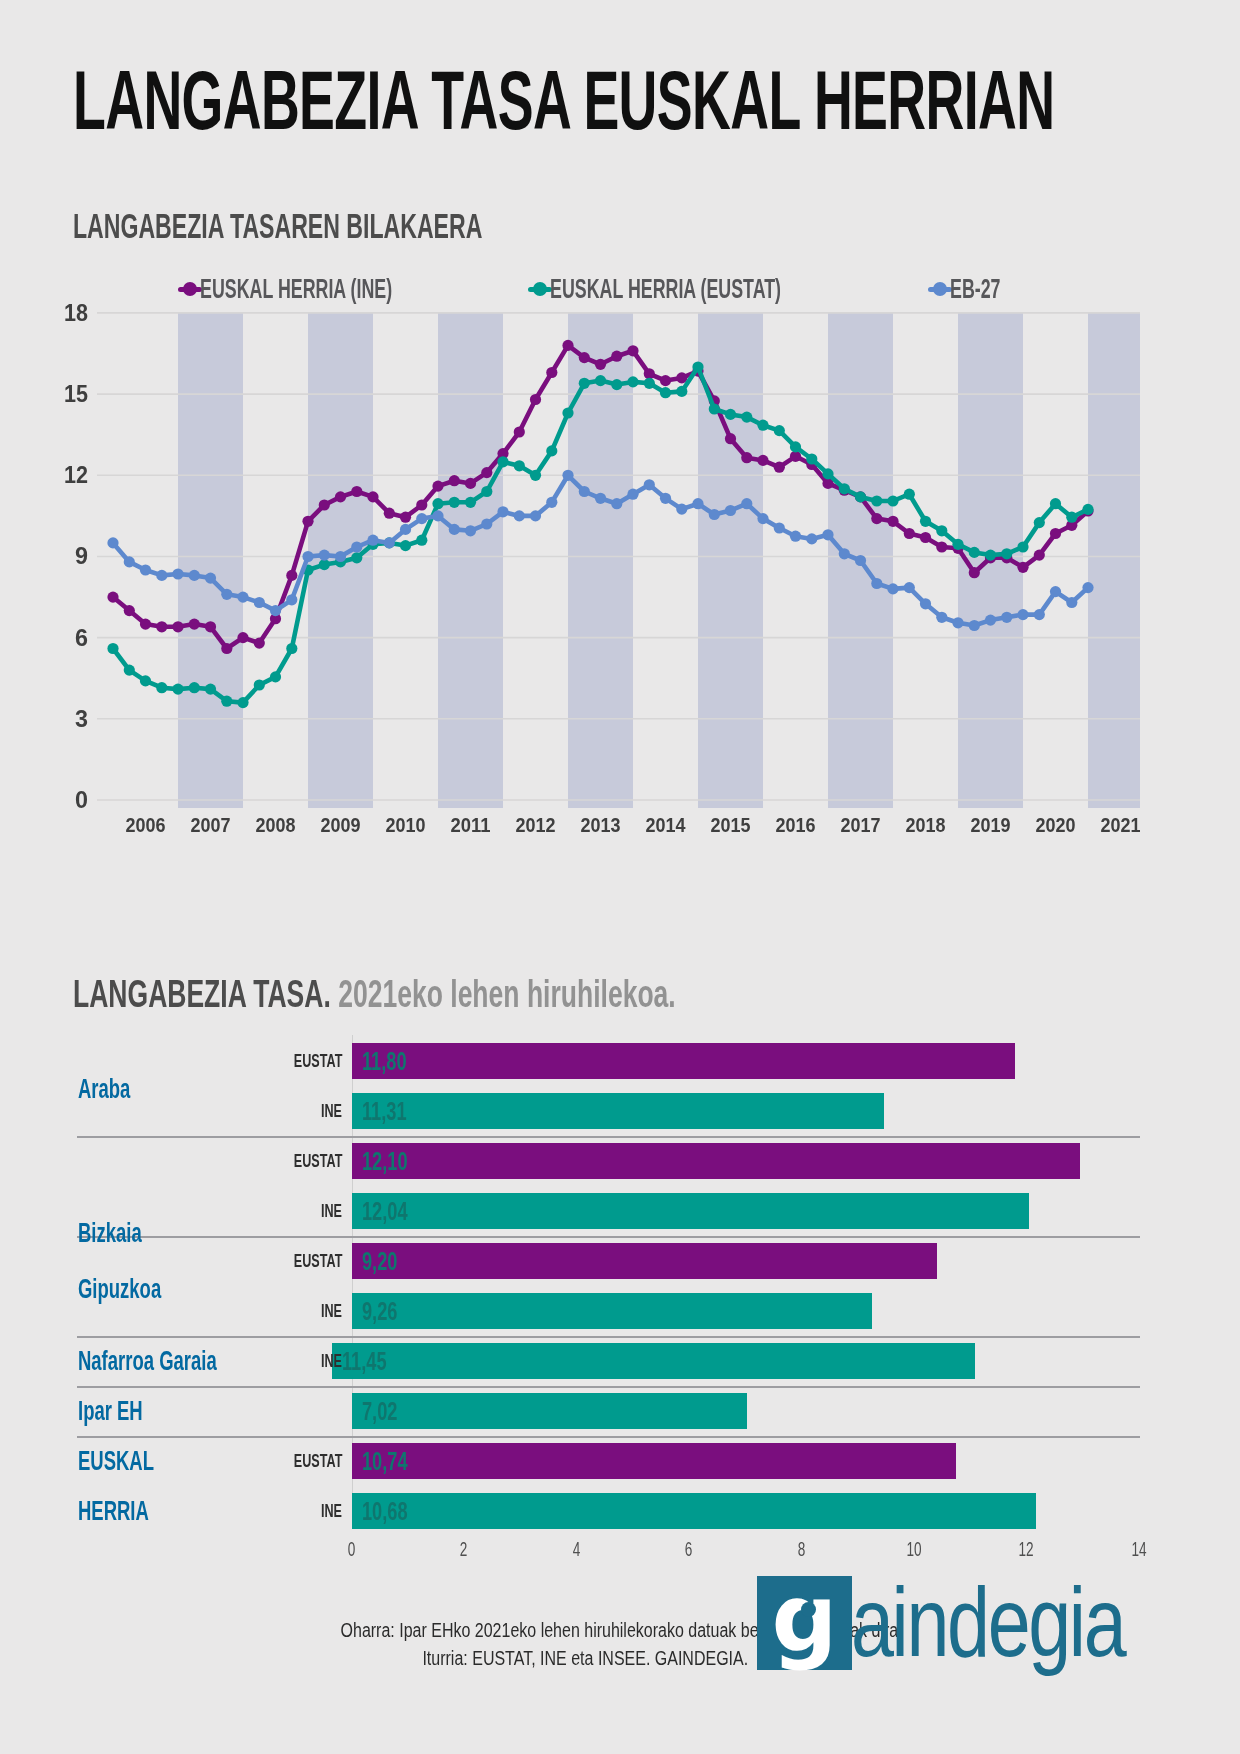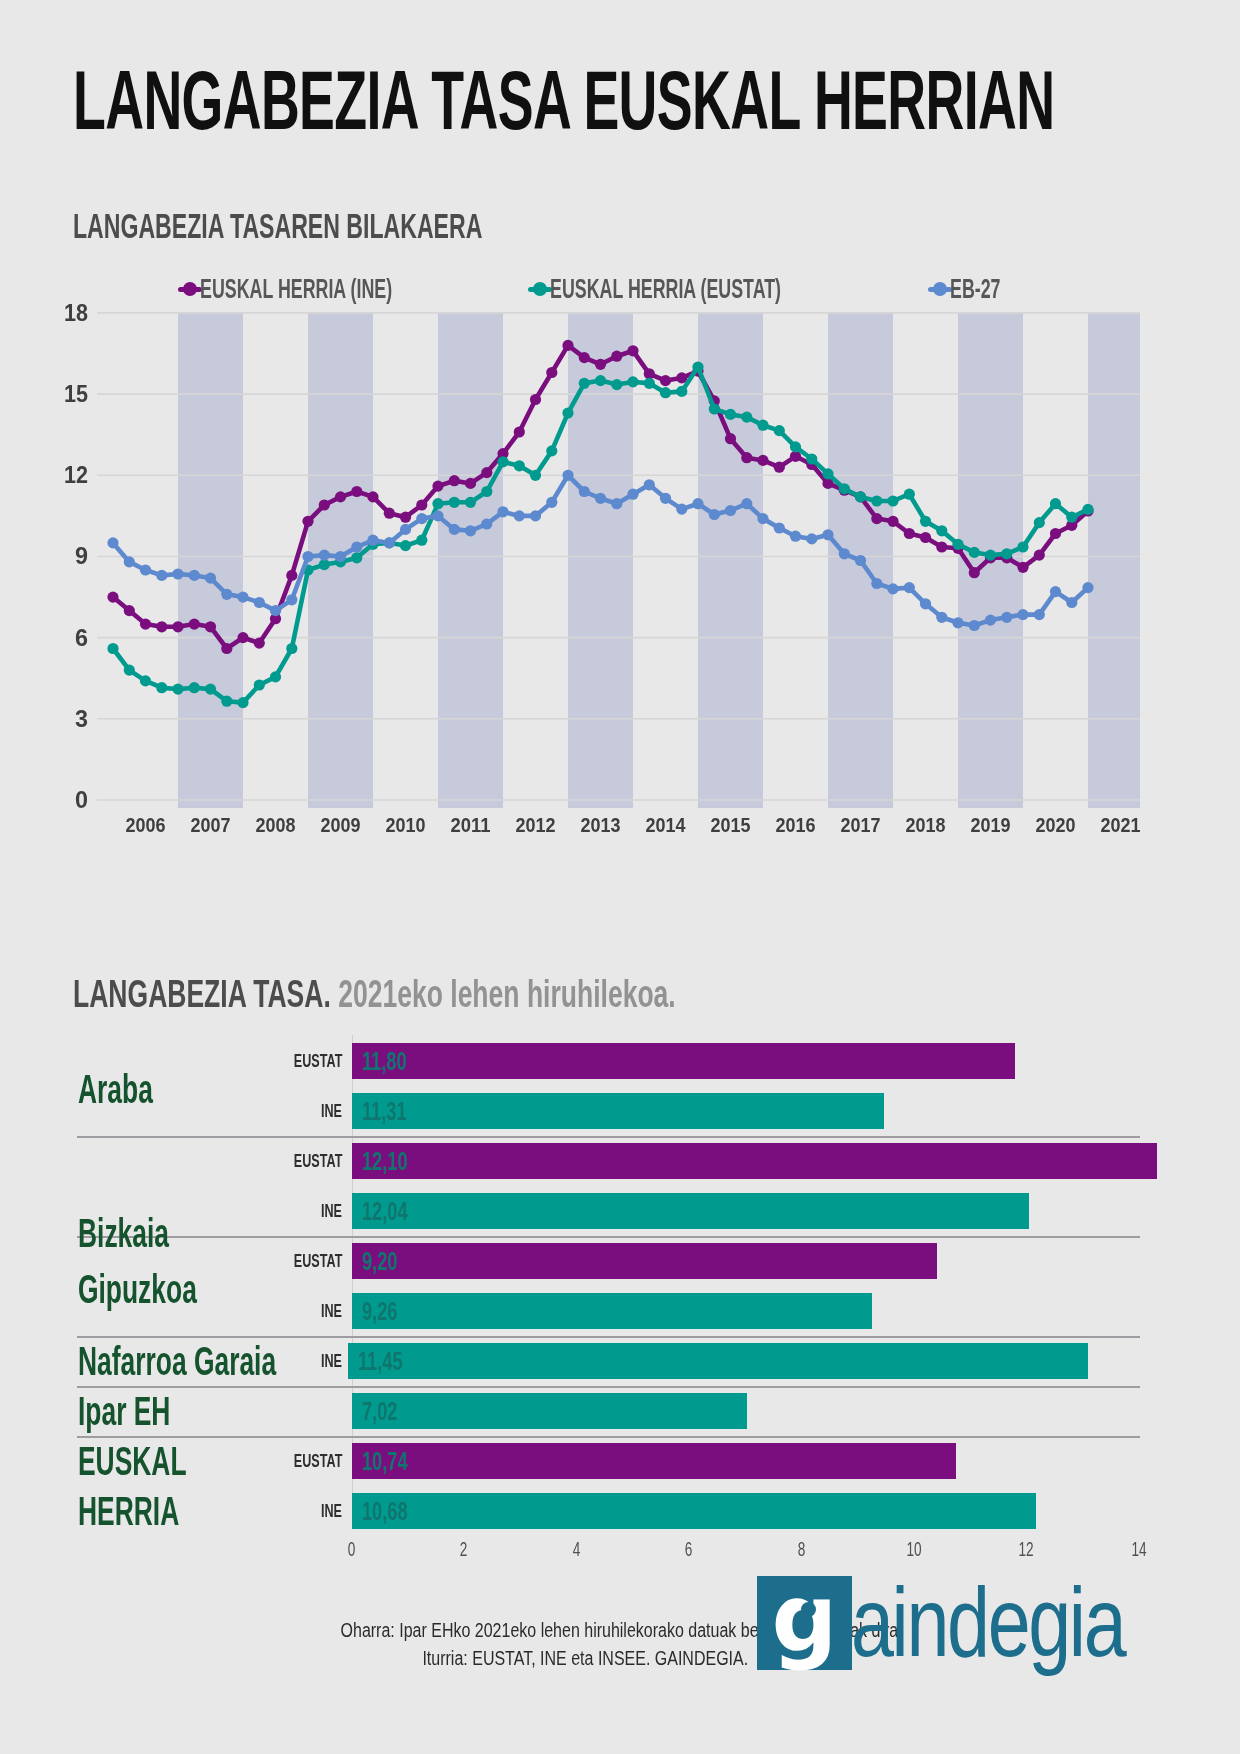--- a/index.html
+++ b/index.html
@@ -13,21 +13,21 @@
   .legend-dash{width:24px;height:5px;border-radius:3px;}
   .legend-dot{width:14px;height:14px;border-radius:50%;margin-left:-19px;}
   .legend-text{font-size:27px;font-weight:bold;color:#57575a;margin-left:3px;}
   #line-chart-svg{position:absolute;left:0;top:240px;}
   #bar-title{position:absolute;left:73px;top:972px;font-size:39px;font-weight:bold;color:#4c4c4c;margin:0;white-space:nowrap;}
   #bar-title .part2{font-weight:bold;color:#929292;}
   .bar-row{position:absolute;height:36px;}
   .bar-fill{position:absolute;left:0;top:0;height:36px;}
   .bar-value{position:absolute;left:10px;top:0;line-height:37px;font-size:26px;font-weight:bold;color:#0f766e;}
   .src-label{position:absolute;width:160px;text-align:right;font-size:18px;font-weight:bold;color:#2e2e2e;line-height:22px;}
-  .group-label{position:absolute;left:78px;font-size:40px;font-weight:bold;color:#14532d;line-height:34px;}
+  .group-label{position:absolute;left:78px;font-size:28px;font-weight:bold;color:#0369a1;line-height:34px;}
   .separator{position:absolute;left:77px;width:1063px;height:2px;background:#9d9da1;}
   .axis-num{position:absolute;width:60px;margin-left:-30px;text-align:center;font-size:20px;color:#4f4f4f;}
   .vguide{position:absolute;width:1px;background:#cfcfcf;}
   #note-block{position:absolute;left:200px;width:548px;top:1616px;text-align:right;font-size:20px;color:#2b2b2b;line-height:28px;}
   #logo-square{position:absolute;left:757px;top:1576px;width:95px;height:94px;background:#1d6d8c;display:flex;align-items:center;justify-content:center;}
   #logo-g{font-family:"DejaVu Sans",sans-serif;font-weight:bold;font-size:92px;color:#ffffff;line-height:80px;margin-top:-6px;}
   #logo-g-dot{position:absolute;left:44px;top:26px;width:15px;height:15px;border-radius:50%;background:#1d6d8c;}
   #logo-rest{position:absolute;left:851px;top:1574px;font-size:99px;line-height:96px;color:#1d6d8c;font-weight:normal;letter-spacing:-3px;transform:scaleX(0.78);transform-origin:0 50%;}
 </style>
 </head>
@@ -289,41 +289,41 @@
       <div class="bar-row" style="left:352px;top:1043px;width:663px;">
         <div class="bar-fill" style="width: 100%; background-color: rgb(122, 14, 126);"></div>
         <span class="bar-value"><span class="cond" style="transform:scaleX(0.70);">11,80</span></span>
       </div>
       <div class="src-label" style="left:182px;top:1050px;"><span class="cond-r">EUSTAT</span></div>
       <div class="bar-row" style="left:352px;top:1093px;width:532px;">
         <div class="bar-fill" style="width: 100%; background-color: rgb(0, 155, 142);"></div>
         <span class="bar-value"><span class="cond" style="transform:scaleX(0.70);">11,31</span></span>
       </div>
       <div class="src-label" style="left:182px;top:1100px;"><span class="cond-r">INE</span></div>
-      <div class="bar-row" style="left:352px;top:1143px;width:805px;">
+      <div class="bar-row" style="left:352px;top:1143px;width:728px;">
         <div class="bar-fill" style="width: 100%; background-color: rgb(122, 14, 126);"></div>
         <span class="bar-value"><span class="cond" style="transform:scaleX(0.70);">12,10</span></span>
       </div>
       <div class="src-label" style="left:182px;top:1150px;"><span class="cond-r">EUSTAT</span></div>
       <div class="bar-row" style="left:352px;top:1193px;width:677px;">
         <div class="bar-fill" style="width: 100%; background-color: rgb(0, 155, 142);"></div>
         <span class="bar-value"><span class="cond" style="transform:scaleX(0.70);">12,04</span></span>
       </div>
       <div class="src-label" style="left:182px;top:1200px;"><span class="cond-r">INE</span></div>
       <div class="bar-row" style="left:352px;top:1243px;width:585px;">
         <div class="bar-fill" style="width: 100%; background-color: rgb(122, 14, 126);"></div>
         <span class="bar-value"><span class="cond" style="transform:scaleX(0.70);">9,20</span></span>
       </div>
       <div class="src-label" style="left:182px;top:1250px;"><span class="cond-r">EUSTAT</span></div>
       <div class="bar-row" style="left:352px;top:1293px;width:520px;">
         <div class="bar-fill" style="width: 100%; background-color: rgb(0, 155, 142);"></div>
         <span class="bar-value"><span class="cond" style="transform:scaleX(0.70);">9,26</span></span>
       </div>
       <div class="src-label" style="left:182px;top:1300px;"><span class="cond-r">INE</span></div>
-      <div class="bar-row" style="left:348px;top:1343px;width:740px;">
+      <div class="bar-row" style="left:332px;top:1343px;width:643px;">
         <div class="bar-fill" style="width: 100%; background-color: rgb(0, 155, 142);"></div>
         <span class="bar-value"><span class="cond" style="transform:scaleX(0.70);">11,45</span></span>
       </div>
       <div class="src-label" style="left:182px;top:1350px;"><span class="cond-r">INE</span></div>
       <div class="bar-row" style="left:352px;top:1393px;width:395px;">
         <div class="bar-fill" style="width: 100%; background-color: rgb(0, 155, 142);"></div>
         <span class="bar-value"><span class="cond" style="transform:scaleX(0.70);">7,02</span></span>
       </div>
       <div class="bar-row" style="left:352px;top:1443px;width:604px;">
         <div class="bar-fill" style="width: 100%; background-color: rgb(122, 14, 126);"></div>

